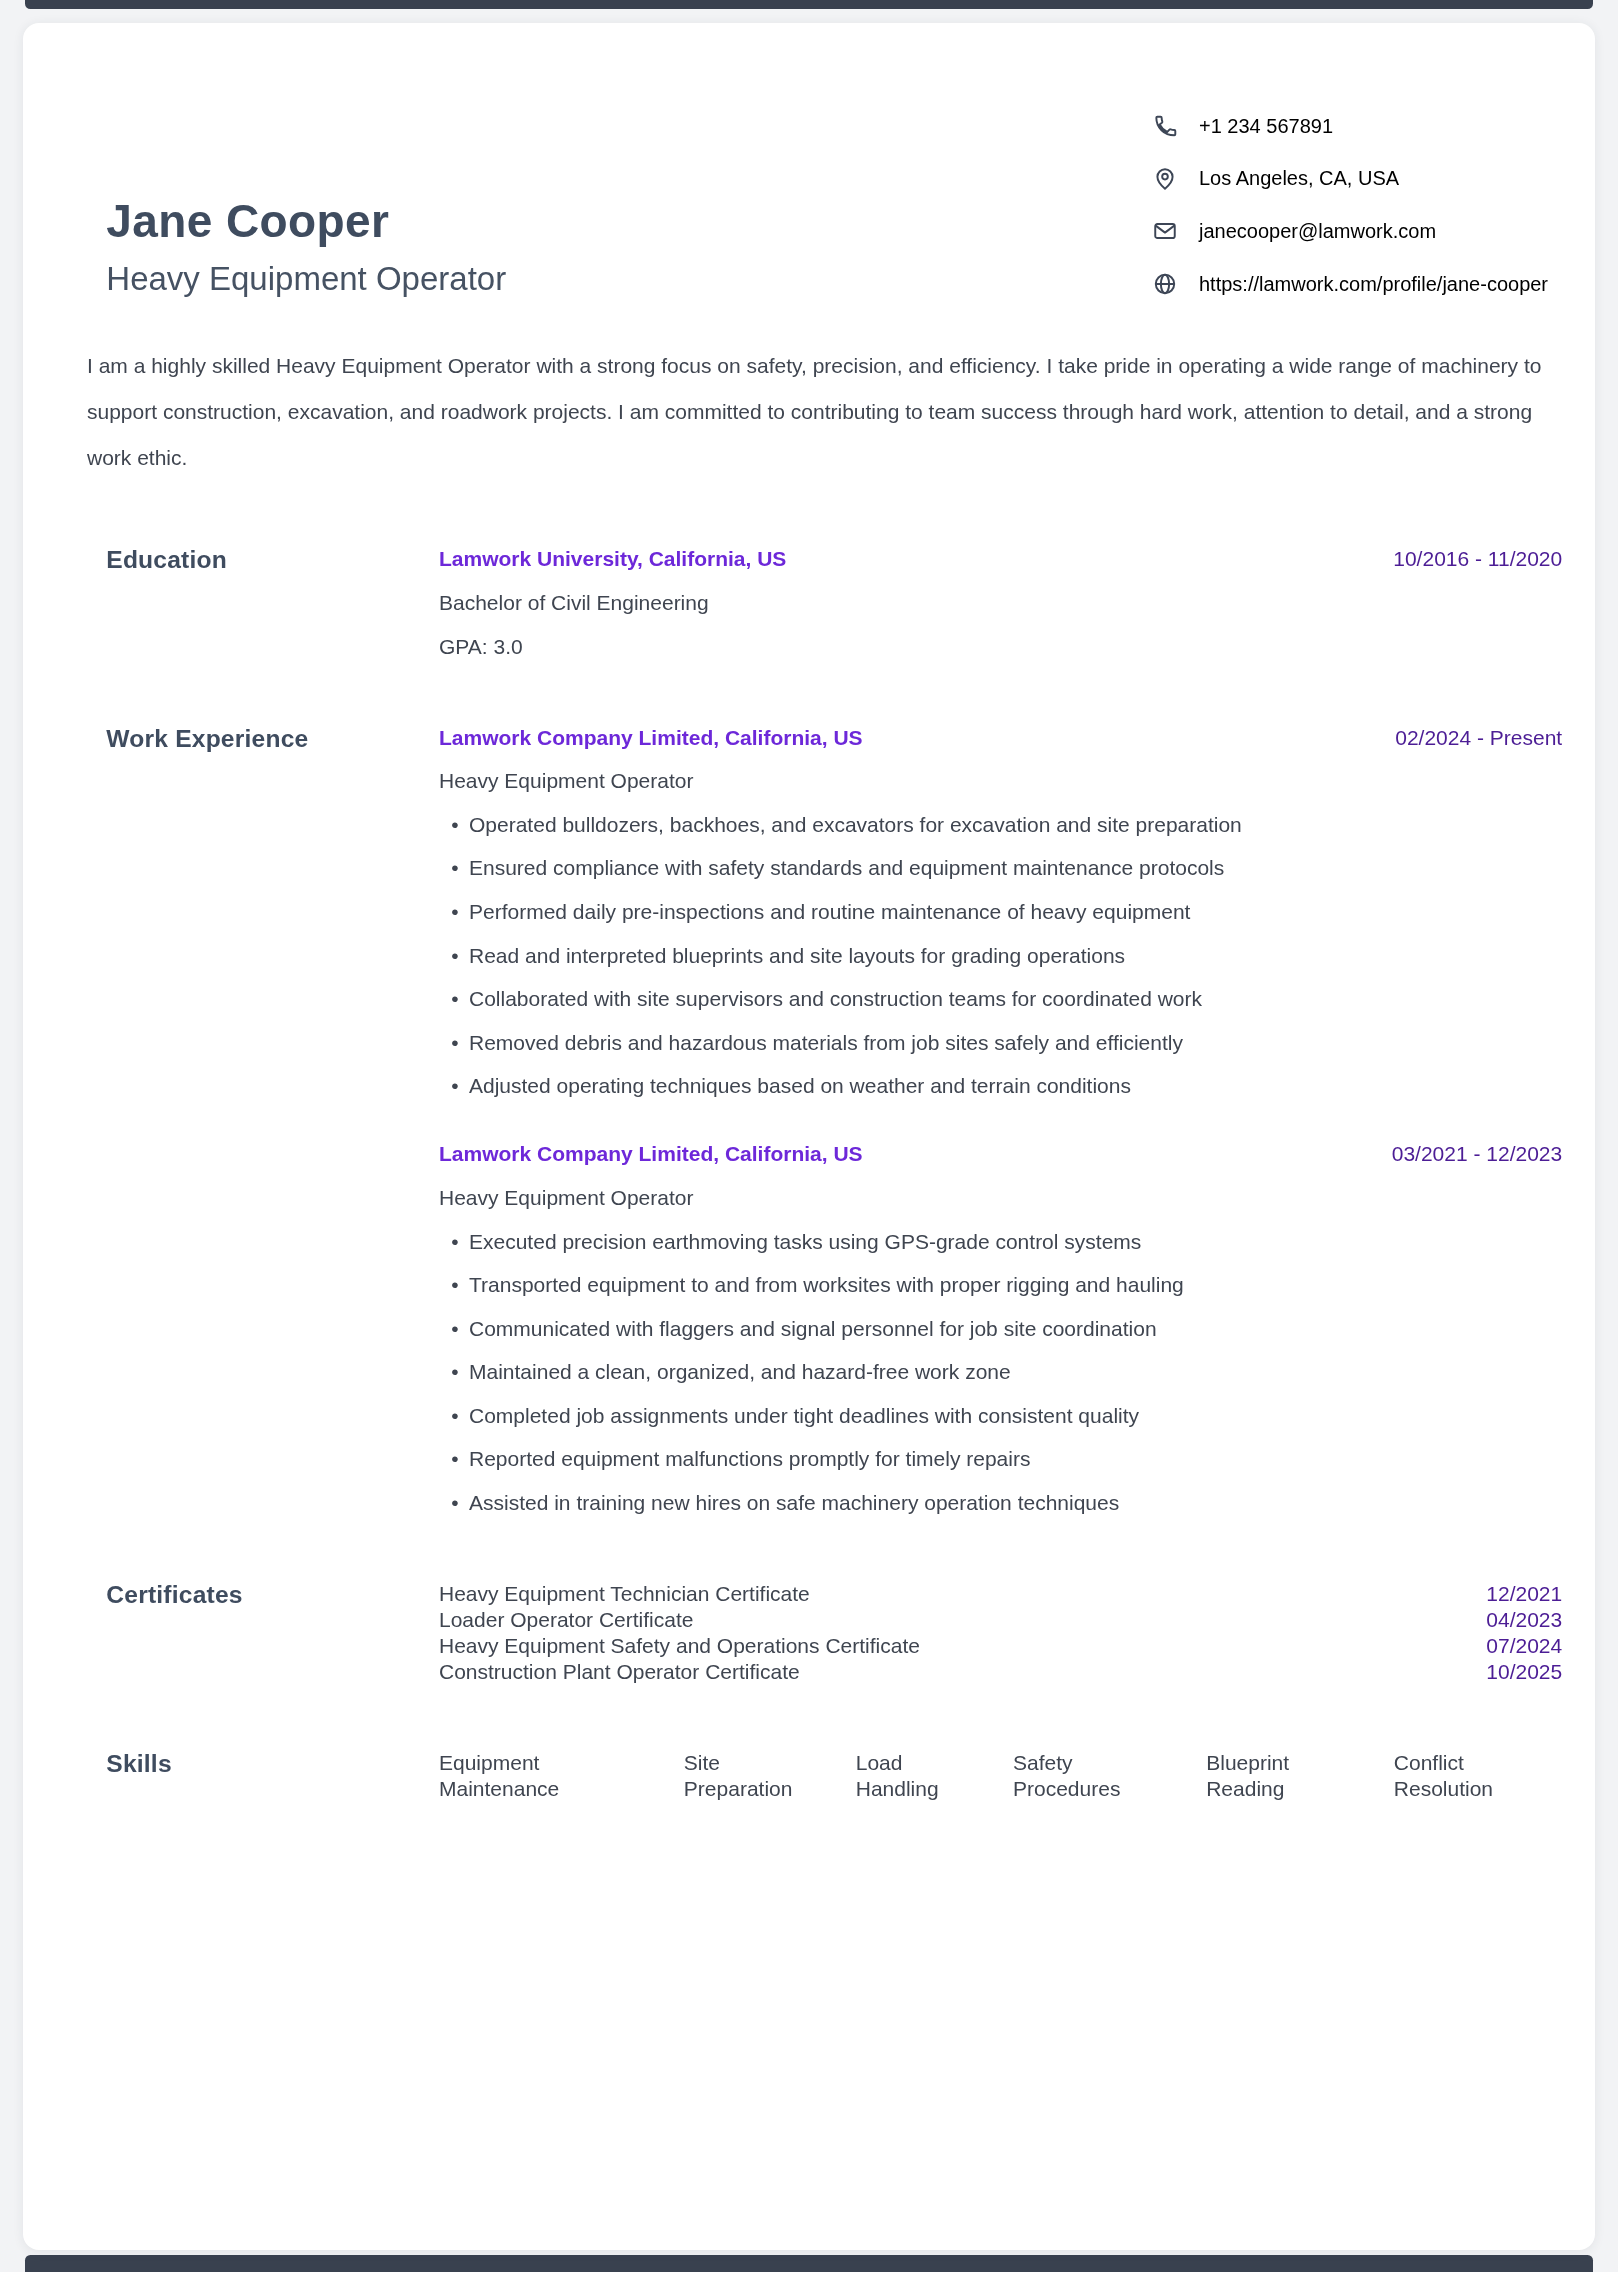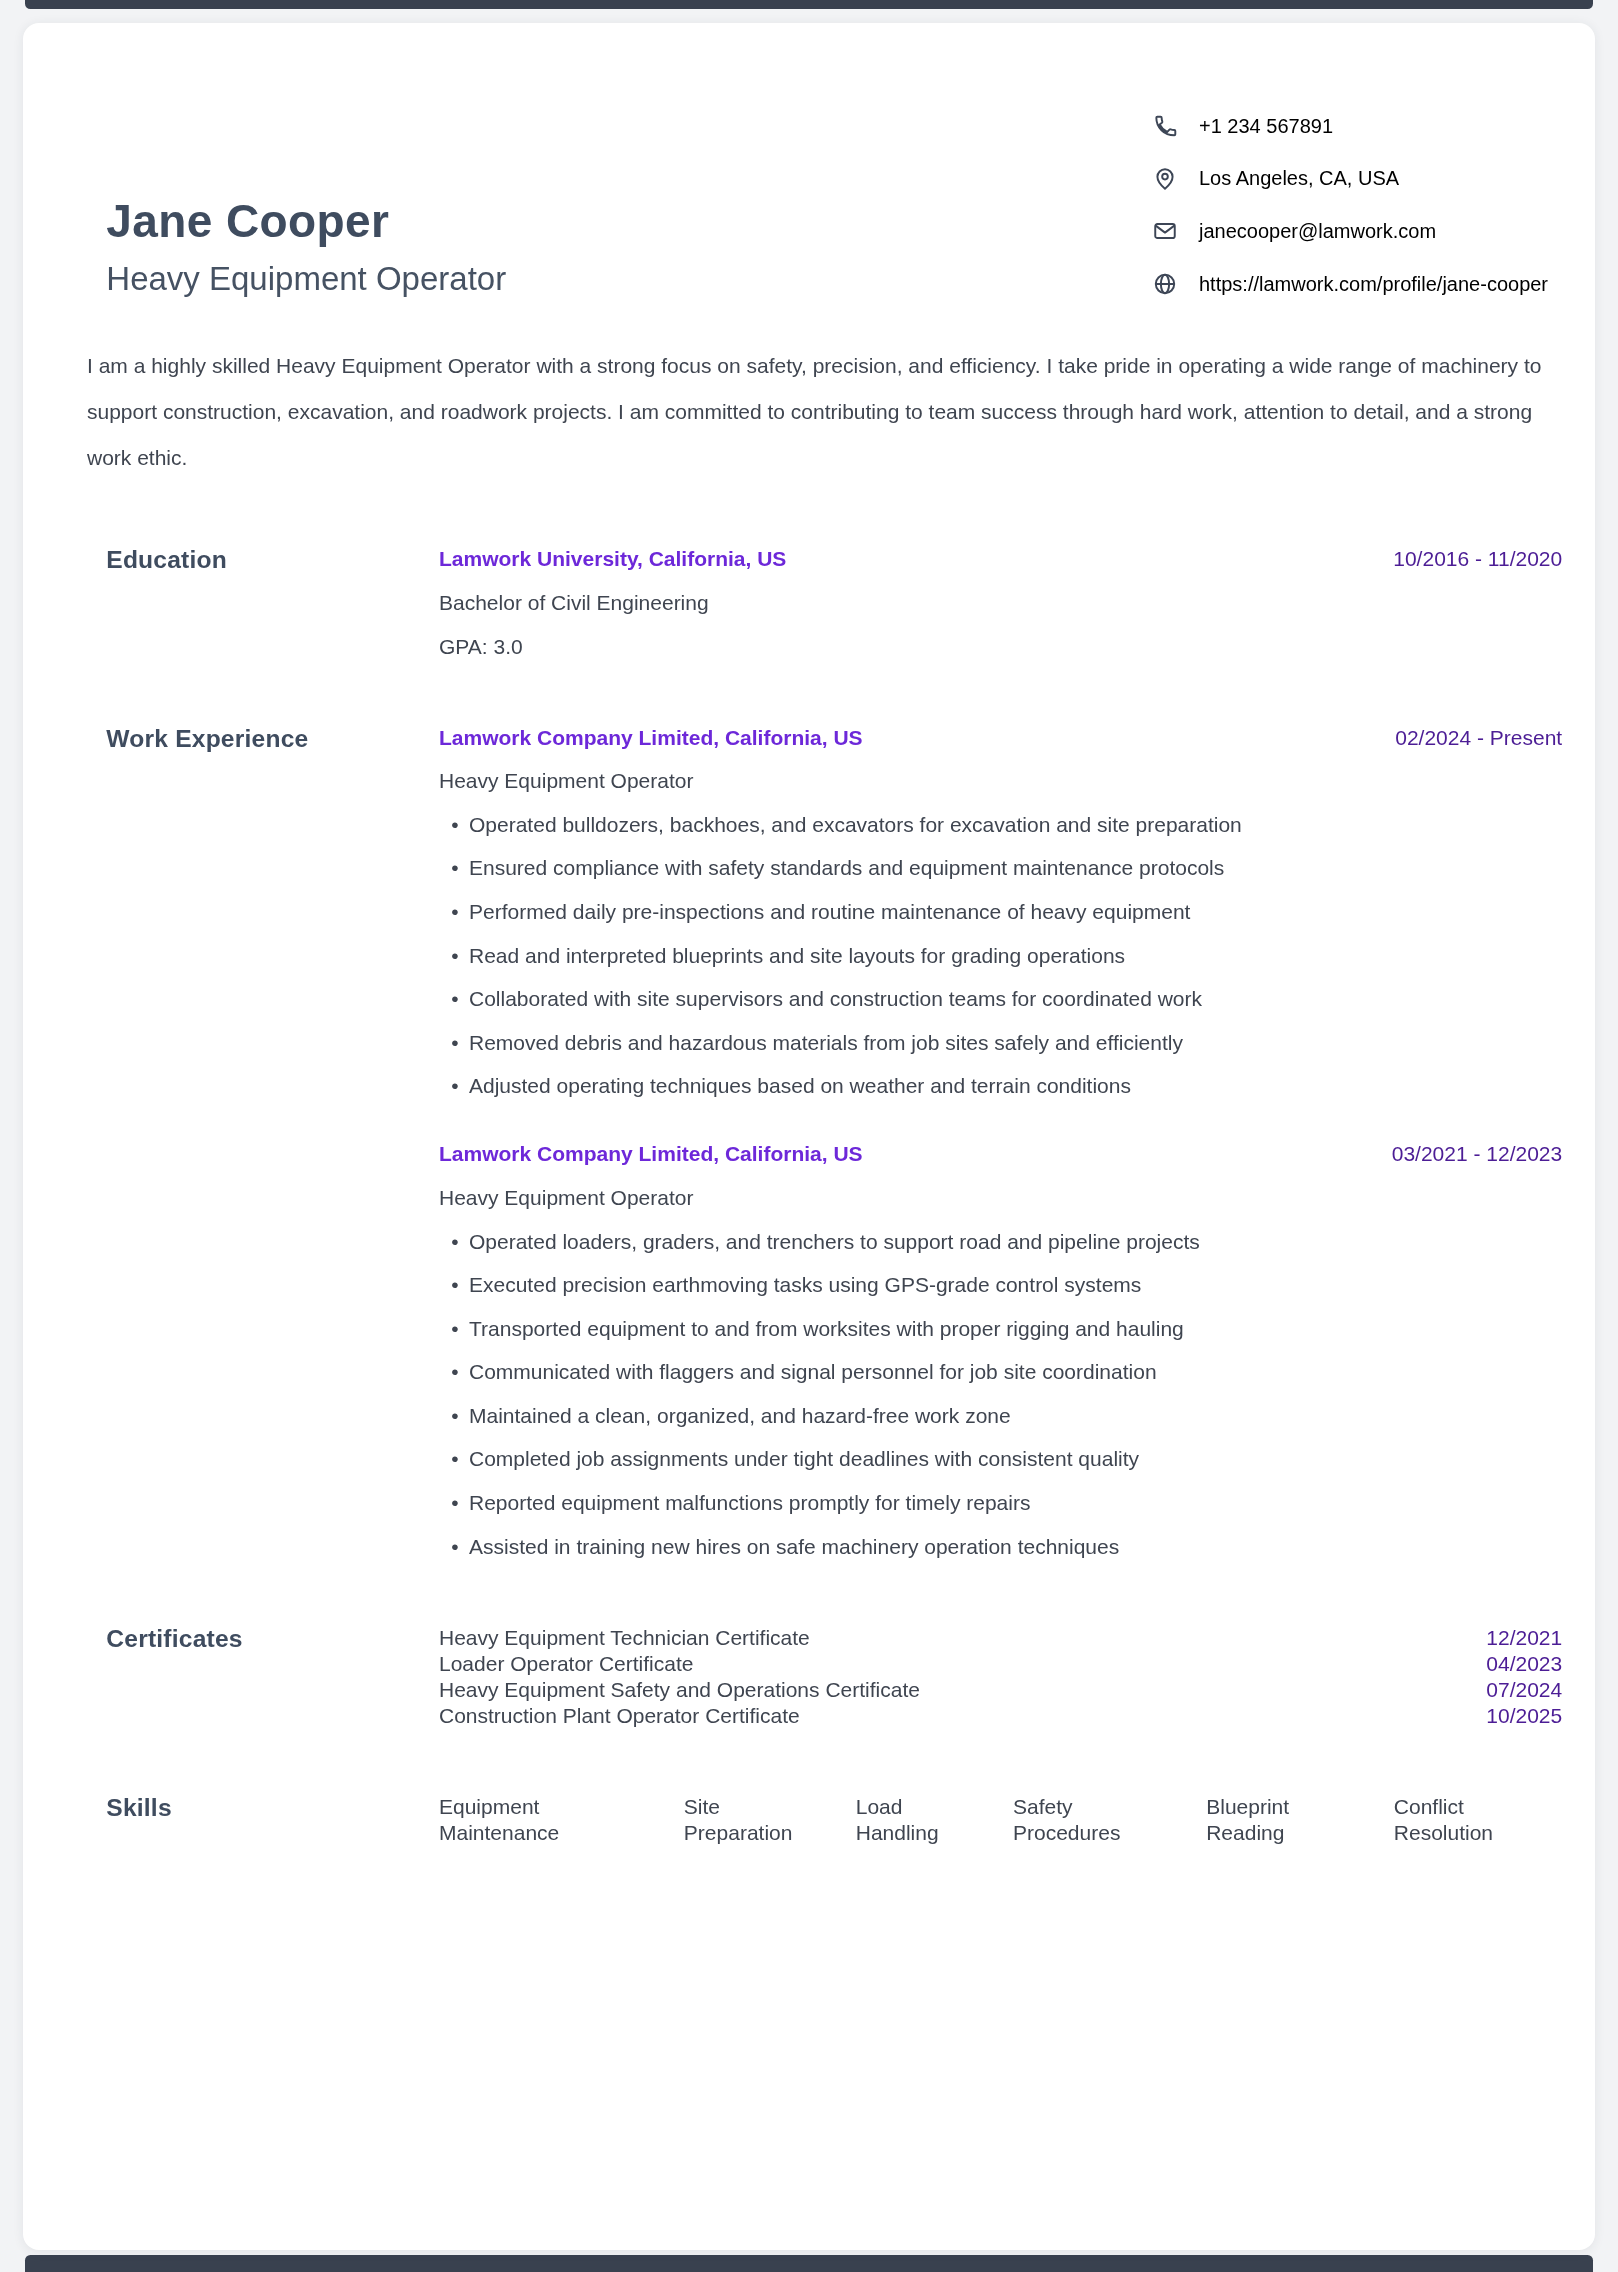--- a/index.html
+++ b/index.html
@@ -189,21 +189,20 @@
           </ul>
         </div>
 
         <div class="job">
           <div class="entry-head">
             <span class="entry-title">Lamwork Company Limited, California, US</span>
             <span class="entry-dates">03/2021 - 12/2023</span>
           </div>
           <div class="entry-line">Heavy Equipment Operator</div>
           <ul class="bullets">
-            <li>Operated loaders, graders, and trenchers to support road and pipeline projects</li>
             <li>Executed precision earthmoving tasks using GPS-grade control systems</li>
             <li>Transported equipment to and from worksites with proper rigging and hauling</li>
             <li>Communicated with flaggers and signal personnel for job site coordination</li>
             <li>Maintained a clean, organized, and hazard-free work zone</li>
             <li>Completed job assignments under tight deadlines with consistent quality</li>
             <li>Reported equipment malfunctions promptly for timely repairs</li>
             <li>Assisted in training new hires on safe machinery operation techniques</li>
           </ul>
         </div>
 

